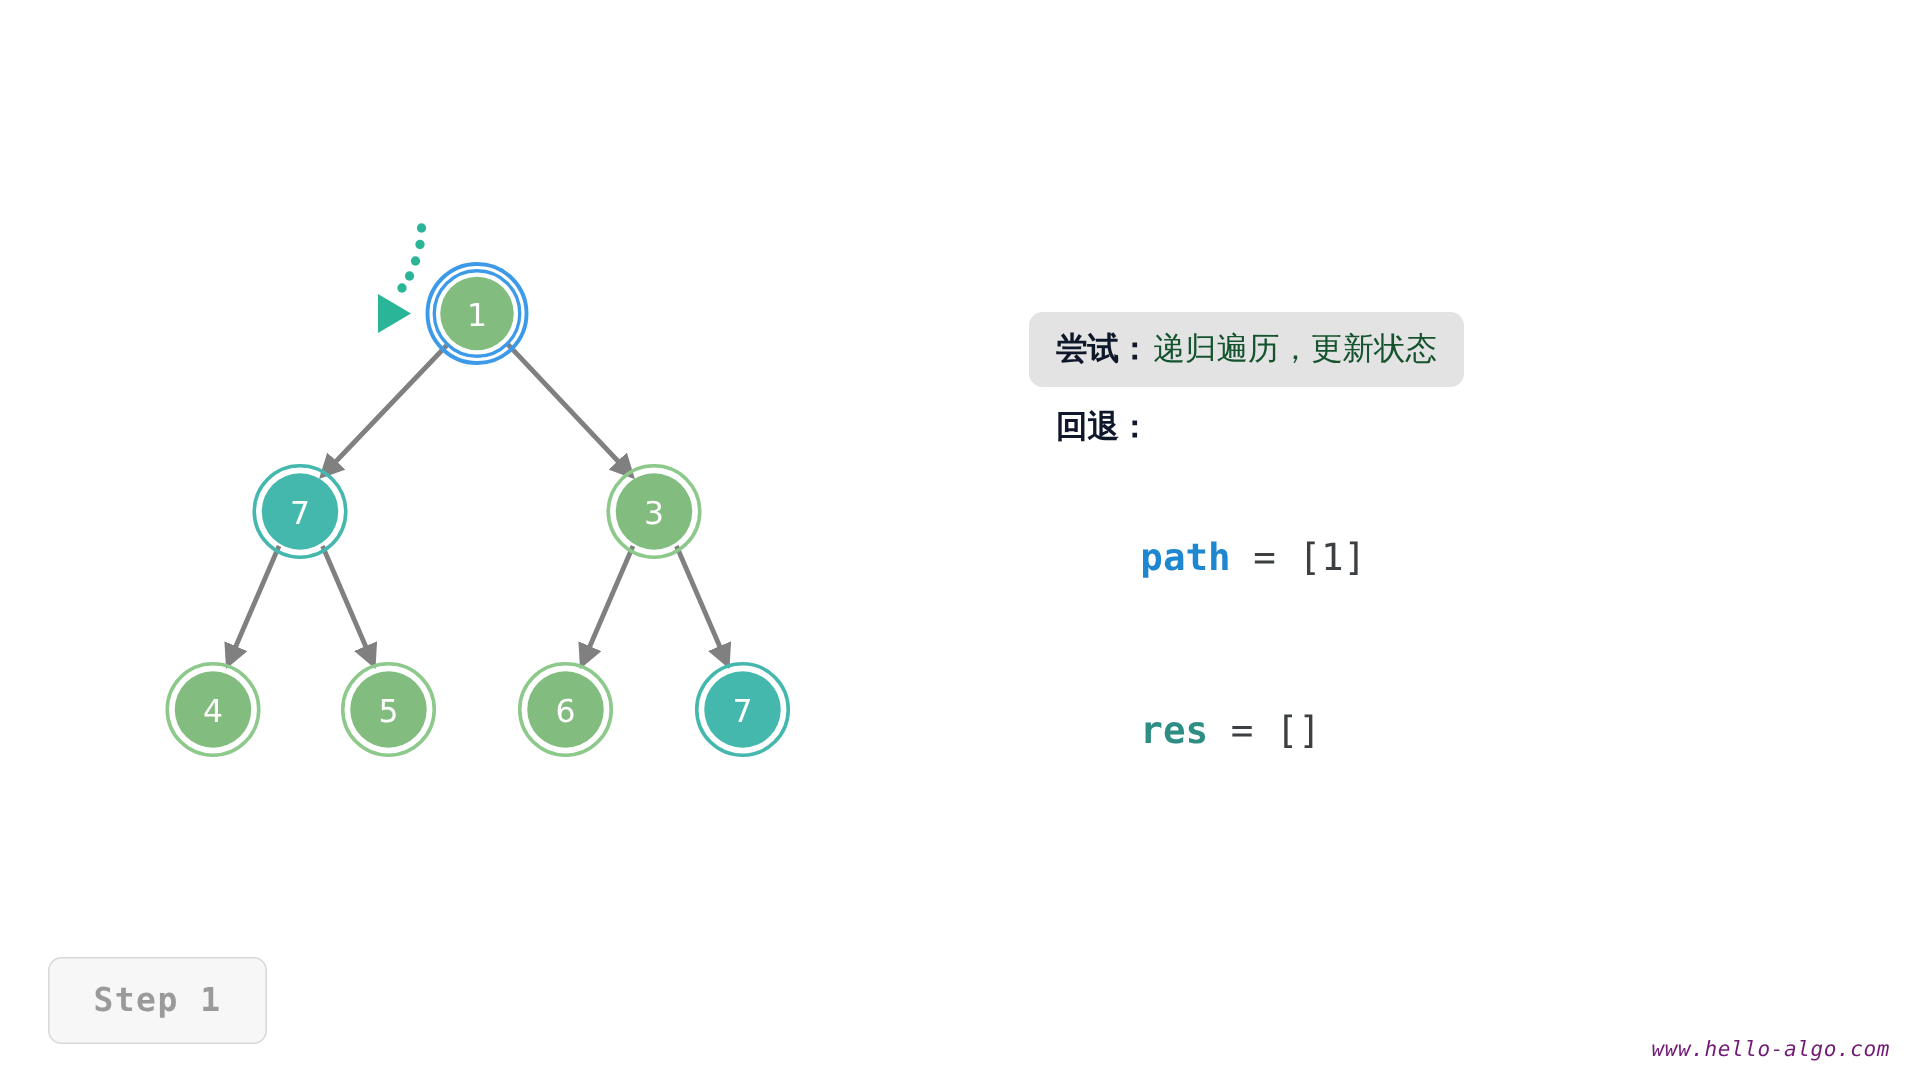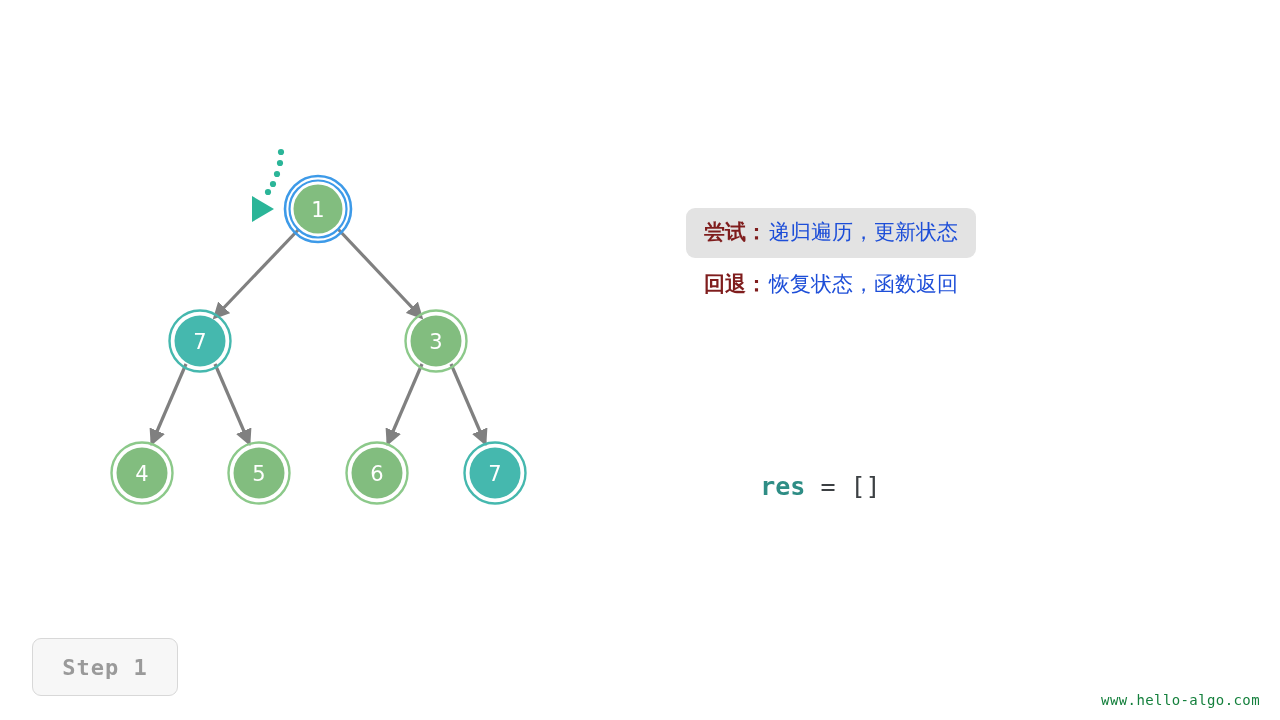--- a/index.html
+++ b/index.html
@@ -68,26 +68,26 @@
 
   .desc-row-back {
     padding: 9px 18px 11px 18px;
     display: inline-flex;
     align-items: flex-end;
     margin-top: 2px;
   }
 
   .desc-key {
     font-weight: bold;
-    color: #7f1d1d;
+    color: #0f172a;
     letter-spacing: 0px;
   }
 
   .desc-val {
-    color: #1d4ed8;
+    color: #14532d;
     margin-left: 2px;
   }
 
   
   .code-line {
     font-family: "DejaVu Sans Mono", "Liberation Mono", monospace;
     font-size: 25px;
     white-space: pre;
     color: #3c4043;
     position: absolute;
@@ -128,22 +128,23 @@
     letter-spacing: 1px;
   }
 
   
   .watermark {
     position: absolute;
     right: 20px;
     bottom: 12px;
     font-family: "DejaVu Sans Mono", "Liberation Mono", monospace;
     font-size: 14px;
-    color: #15803d;
+    color: #701a75;
     letter-spacing: 0.4px;
+    font-style: italic;
   }
 </style>
 </head>
 <body>
 
 <div id="canvas">
 
   <svg class="tree-svg" viewBox="0 0 600 560">
     <defs>
       <marker id="arrowGray" viewBox="0 0 10 10" refX="8" refY="5" markerWidth="5.2" markerHeight="5.2" orient="auto-start-reverse">
@@ -222,26 +223,28 @@
     <div class="desc-line">
       <span class="desc-row-try">
         <span class="desc-key">尝试：</span>
         <span class="desc-val">递归遍历，更新状态</span>
       </span>
     </div>
 
     <div class="desc-line">
       <span class="desc-row-back">
         <span class="desc-key">回退：</span>
-        <span class="desc-val">恢复状态，函数返回</span>
       </span>
     </div>
 
   </div>
 
+  <div class="code-line path-line">
+    <span class="var-path">path</span><span class="code-rest"> = </span><span class="code-rest">[1]</span>
+  </div>
 
   <div class="code-line res-line">
     <span class="var-res">res</span><span class="code-rest"> = </span><span class="code-rest">[]</span>
   </div>
 
   <div class="step-badge">Step 1</div>
 
   <div class="watermark">www.hello-algo.com</div>
 
 </div>

